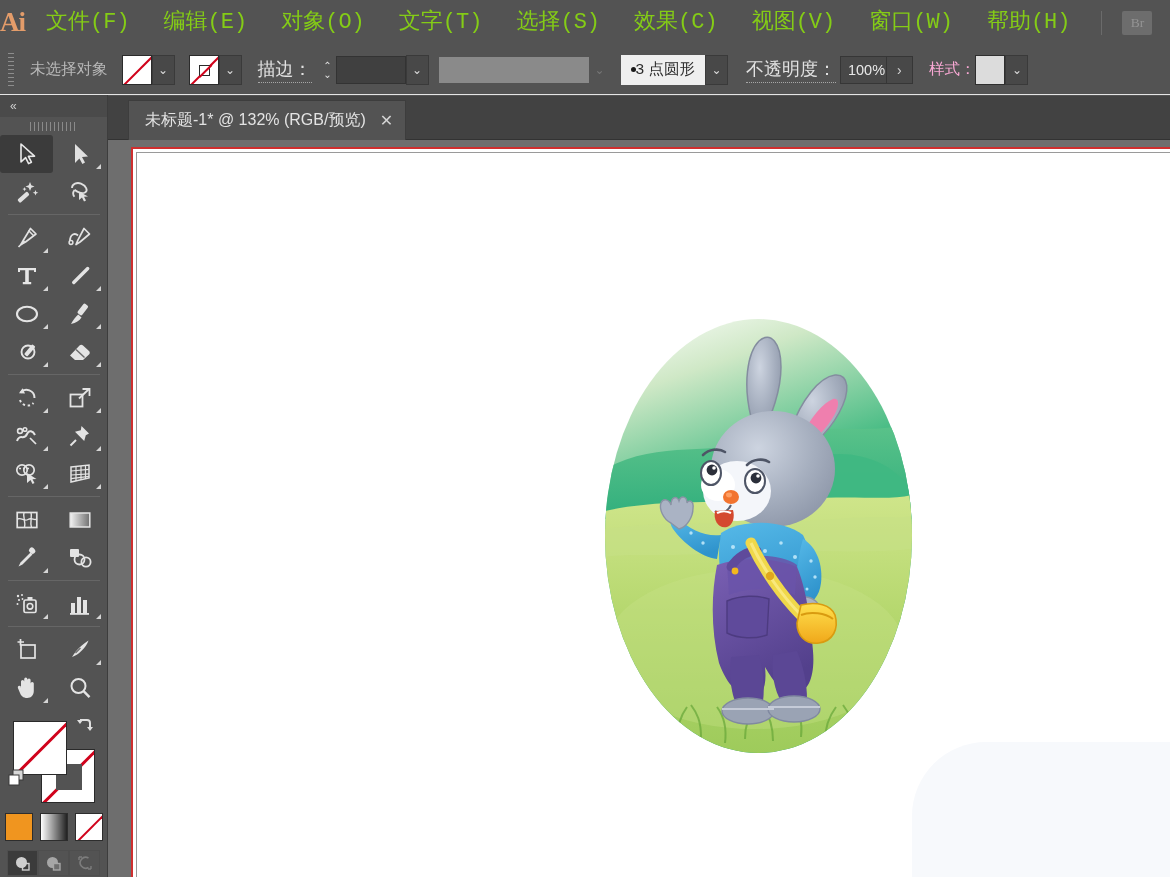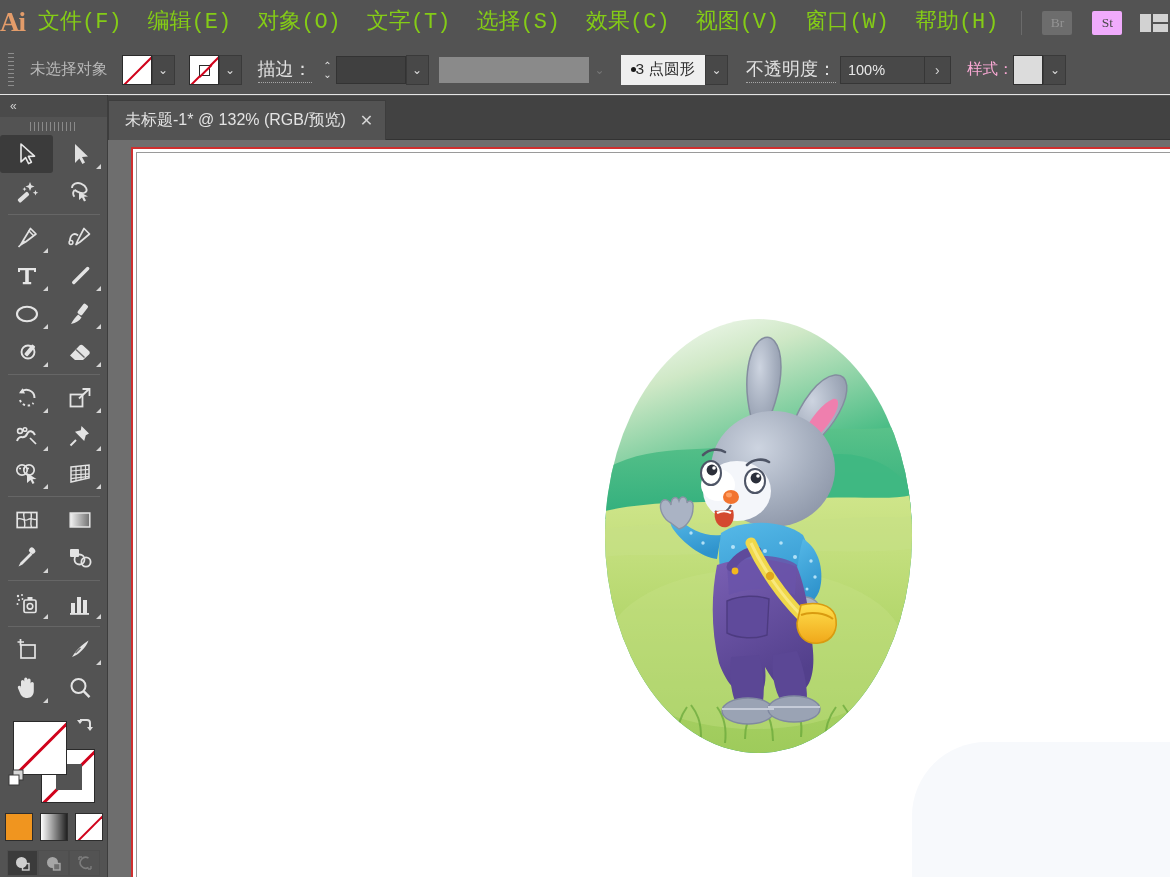--- a/index.html
+++ b/index.html
@@ -9,21 +9,21 @@
     background: #535353;
     font-family: "Liberation Sans", "DejaVu Sans", sans-serif;
     -webkit-font-smoothing: antialiased;
   }
   #app { position: relative; width: 1170px; height: 877px; }
 
   
   .menubar {
     position: absolute; left: 0; top: 0; width: 1170px; height: 45px;
     background: #535353;
-    display: flex; align-items: flex-end;
+    display: flex; align-items: flex-end; gap: 8px;
   }
   .ai-logo {
     width: 48px; height: 45px;
     display: flex; align-items: center; justify-content: center;
     font-family: "Liberation Serif", "DejaVu Serif", serif;
     font-size: 27px; font-weight: bold; color: #e39c6a;
     letter-spacing: -1px;
   }
   .menu-item {
     padding: 0 13px; height: 45px; line-height: 45px;
@@ -91,34 +91,34 @@
   }
   .wide-disabled { width: 150px; height: 26px; background: #8a8a8a; margin-left: 10px; }
   .dd-btn-dim { width: 22px; height: 30px; display:flex; align-items:center; justify-content:center; color:#767676; font-size:12px;}
 
   .profile-field {
     height: 30px; background: #efefef; color: #2c2c2c; font-size: 15.5px;
     display: flex; align-items: center; padding: 0 10px; white-space: nowrap;
   }
   .profile-field .dot { width: 5px; height: 5px; border-radius: 50%; background: #1a1a1a; }
   .opacity-field {
-    width: 85px; height: 28px; background: #484848; border: 1px solid #363636;
+    width: 47px; height: 28px; background: #484848; border: 1px solid #363636;
     color: #e8e8e8; font-size: 14.5px; display: flex; align-items: center; padding: 0 7px;
   }
   .arrow-btn { width: 26px; height: 28px; background:#484848; border:1px solid #363636; border-left:none;
     display:flex; align-items:center; justify-content:center; color:#d5d5d5; font-size:14px; }
   .style-swatch { width: 30px; height: 30px; background: #dcdcdc; border: 1px solid #2f2f2f; }
 
   
   .tabbar {
     position: absolute; left: 108px; top: 96px; width: 1062px; height: 44px;
     background: #424242; border-bottom: 1px solid #333;
   }
   .doctab {
-    position: absolute; left: 0; top: 4px; height: 40px;
+    position: absolute; left: 20px; top: 4px; height: 40px;
     background: #535353; border: 1px solid #3d3d3d; border-bottom: none;
     display: flex; align-items: center; padding: 0 12px 0 16px; gap: 14px;
   }
   .doctab-title { font-size: 16px; color: #e3e3e3; white-space: nowrap; }
   .doctab-close { color: #d4d4d4; font-size: 16px; line-height: 1; }
 
   
   .toolbar {
     position: absolute; left: 0; top: 95px; width: 108px; height: 782px;
     background: #535353; border-right: 1px solid #3d3d3d;

